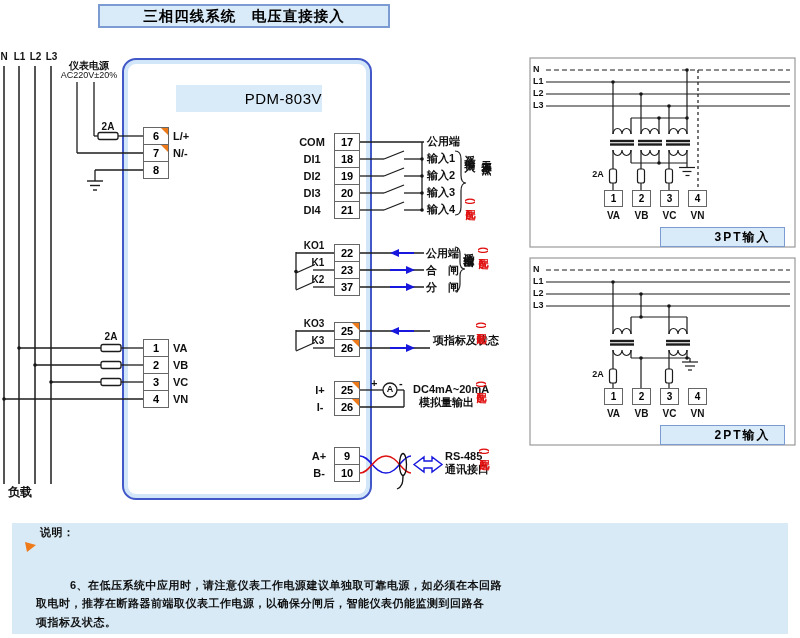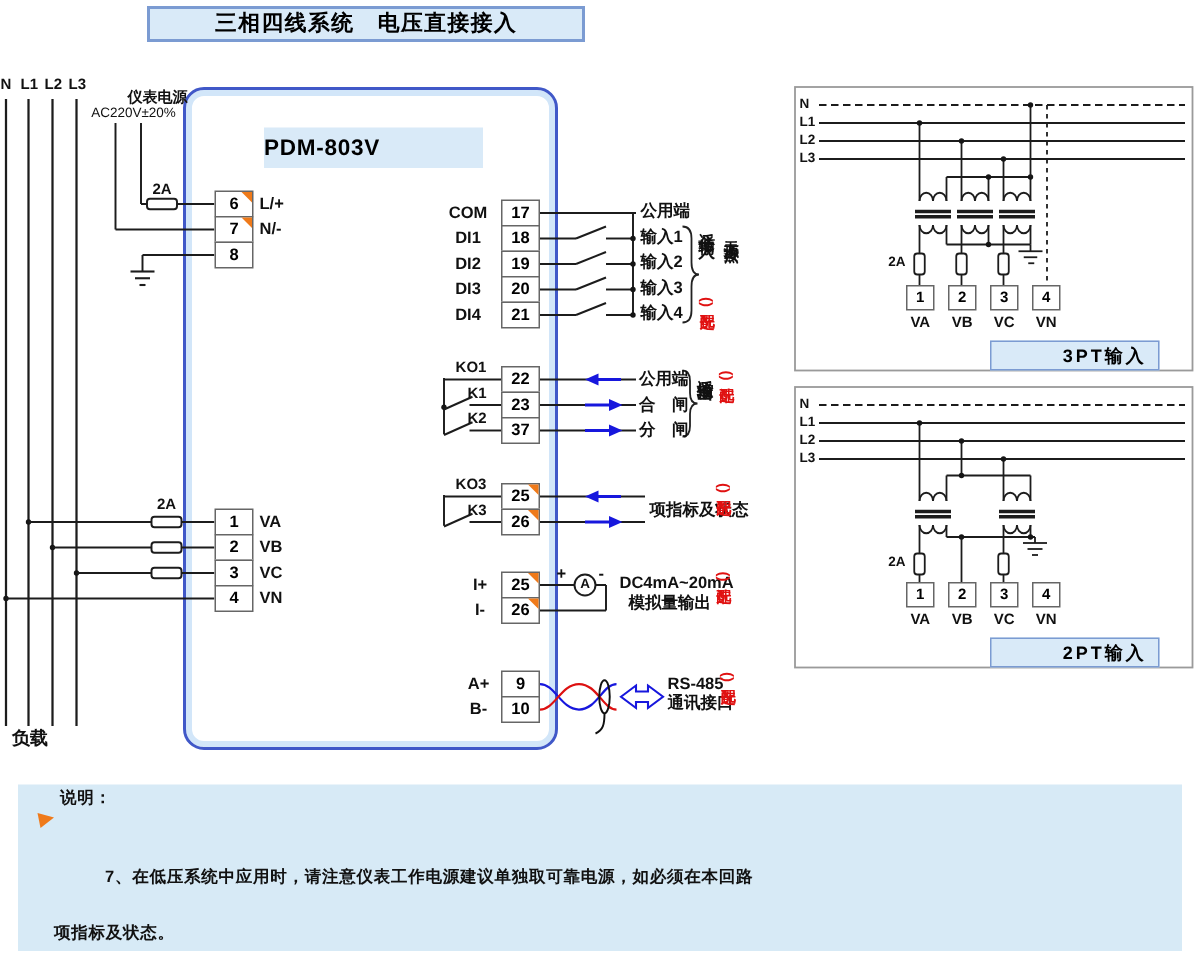--- a/index.html
+++ b/index.html
@@ -11,28 +11,28 @@
   .ctr{text-align:center}.ra{text-align:center}
   .vt{writing-mode:vertical-rl;letter-spacing:2px;}
   .red{color:#e01111;}
   .titlebox{position:absolute;left:98px;top:4px;width:292px;height:24px;background:#d9eaf8;
             border:2px solid #7b9bd2;box-sizing:border-box;font-weight:bold;font-size:14.5px;
             letter-spacing:1px;text-align:center;line-height:20px;color:#000;z-index:3;}
   .devbox{position:absolute;left:122px;top:58px;width:250px;height:442px;box-sizing:border-box;
           border:2px solid #4058c8;border-radius:14px;box-shadow:inset 0 0 0 4px #d2e6f9;
           background:#fff;z-index:1;}
   .pdm{position:absolute;left:176px;top:85px;width:146px;height:27px;background:#d9eaf8;
-       font-weight:bold;font-size:15px;letter-spacing:.5px;text-align:left;line-height:27px;z-index:3;}
+       font-weight:normal;font-size:15px;letter-spacing:.5px;text-align:right;line-height:27px;z-index:3;}
   .cell{position:absolute;width:26px;height:18px;border:1px solid #666;background:#fff;
         box-sizing:border-box;font-weight:bold;font-size:11px;line-height:16px;text-align:center;z-index:3;}
   .tri{position:absolute;top:0;right:0;width:0;height:0;
        border-top:7px solid #ef7a1a;border-left:7px solid transparent;}
   .pcell{position:absolute;width:19px;height:17px;border:1px solid #666;background:#fff;
          box-sizing:border-box;font-weight:bold;font-size:10px;line-height:15px;text-align:center;z-index:3;}
-  .bar{position:absolute;width:113px;height:20px;background:#d9eaf8;border:1px solid #7b9bd2;
+  .bar{position:absolute;width:125px;height:20px;background:#d9eaf8;border:1px solid #7b9bd2;
        box-sizing:border-box;font-weight:bold;font-size:12px;letter-spacing:2px;text-align:center;
        line-height:18px;z-index:4;padding-left:40px;}
   .notebox{position:absolute;left:12px;top:523px;width:776px;height:111px;background:#d7eaf6;z-index:0;}
   .note{letter-spacing:.5px;}
 </style>
 </head>
 <body>
 
 <div class="stage">
 
@@ -261,21 +261,21 @@
 
     <polygon points="25,542 36,545 27,552" fill="#ef7a1a"></polygon>
   </svg>
 
   <div class="t s10 ctr" style="left:-1px;top:51px;width:10px">N</div>
   <div class="t s10 ctr" style="left:12px;top:51px;width:15px">L1</div>
   <div class="t s10 ctr" style="left:28px;top:51px;width:15px">L2</div>
   <div class="t s10 ctr" style="left:44px;top:51px;width:15px">L3</div>
   <div class="t s12" style="left:8px;top:486px">负载</div>
 
-  <div class="t s10 ctr" style="left:76px;top:60px;width:58px">仪表电源</div>
+  <div class="t s10 ctr" style="left:60px;top:60px;width:58px">仪表电源</div>
   <div class="t s9 ctr" style="left:54px;top:71px;width:70px;font-weight:normal">AC220V±20%</div>
   <div class="t s10 ctr" style="left:97px;top:121px;width:22px">2A</div>
   <div class="t s10 ctr" style="left:100px;top:331px;width:22px">2A</div>
 
   <div class="cell" style="left:143px;top:127px"><span>6</span><span class="tri"></span></div>
   <div class="cell" style="left:143px;top:144px"><span>7</span><span class="tri"></span></div>
   <div class="cell" style="left:143px;top:161px"><span>8</span></div>
   <div class="t s11" style="left:173px;top:130px">L/+</div>
   <div class="t s11" style="left:173px;top:147px">N/-</div>
 
@@ -369,16 +369,17 @@
   <div class="pcell" style="left:632px;top:388px">2</div>
   <div class="pcell" style="left:660px;top:388px">3</div>
   <div class="pcell" style="left:688px;top:388px">4</div>
   <div class="t s10 ctr" style="left:604px;top:408px;width:19px">VA</div>
   <div class="t s10 ctr" style="left:632px;top:408px;width:19px">VB</div>
   <div class="t s10 ctr" style="left:660px;top:408px;width:19px">VC</div>
   <div class="t s10 ctr" style="left:688px;top:408px;width:19px">VN</div>
   <div class="bar" style="left:660px;top:425px">2PT输入</div>
 
   <div class="t s11 note" style="left:40px;top:526px">说明：</div>
-  <div class="t s11 note" style="left:70px;top:579px">7、在低压系统中应用时，请注意仪表工作电源建议单独取可靠电源，如必须在本回路</div>
+  <div class="t s11 note" style="left:70px;top:579px">6、在低压系统中应用时，请注意仪表工作电源建议单独取可靠电源，如必须在本回路</div>
+  <div class="t s11 note" style="left:36px;top:597px">取电时，推荐在断路器前端取仪表工作电源，以确保分闸后，智能仪表仍能监测到回路各</div>
   <div class="t s11 note" style="left:36px;top:616px">项指标及状态。</div>
 
 </div>
 
 </body></html>

